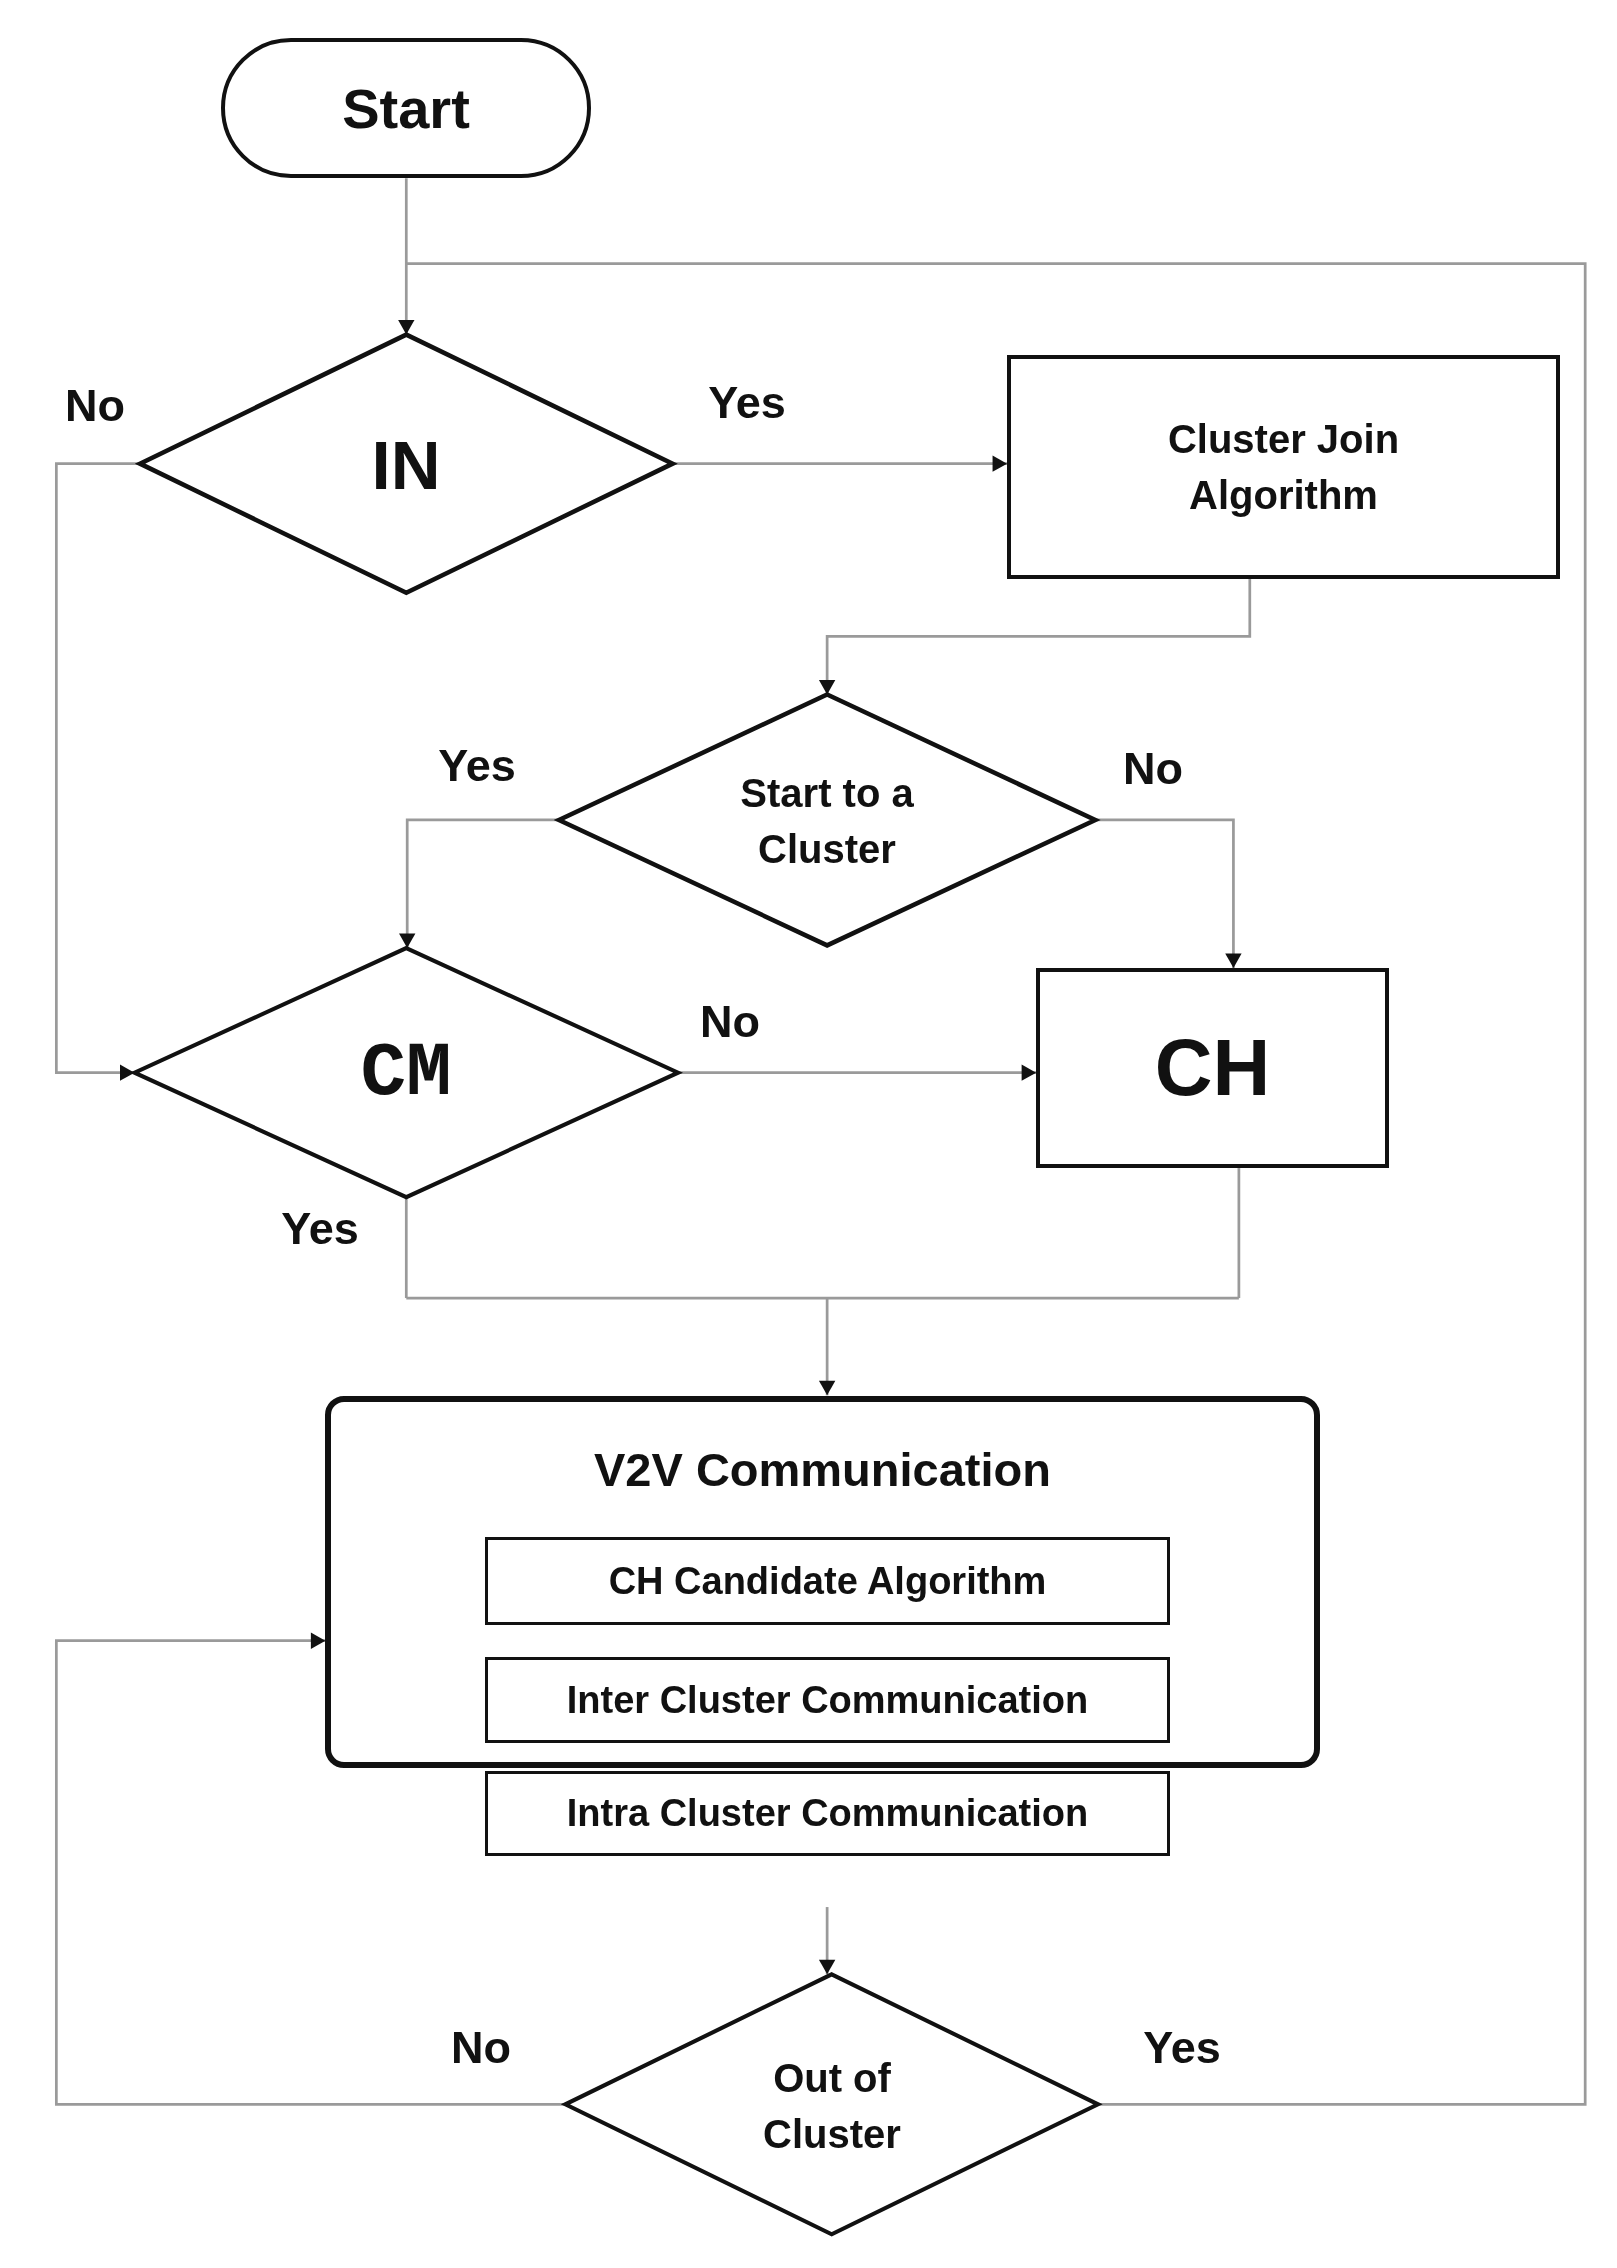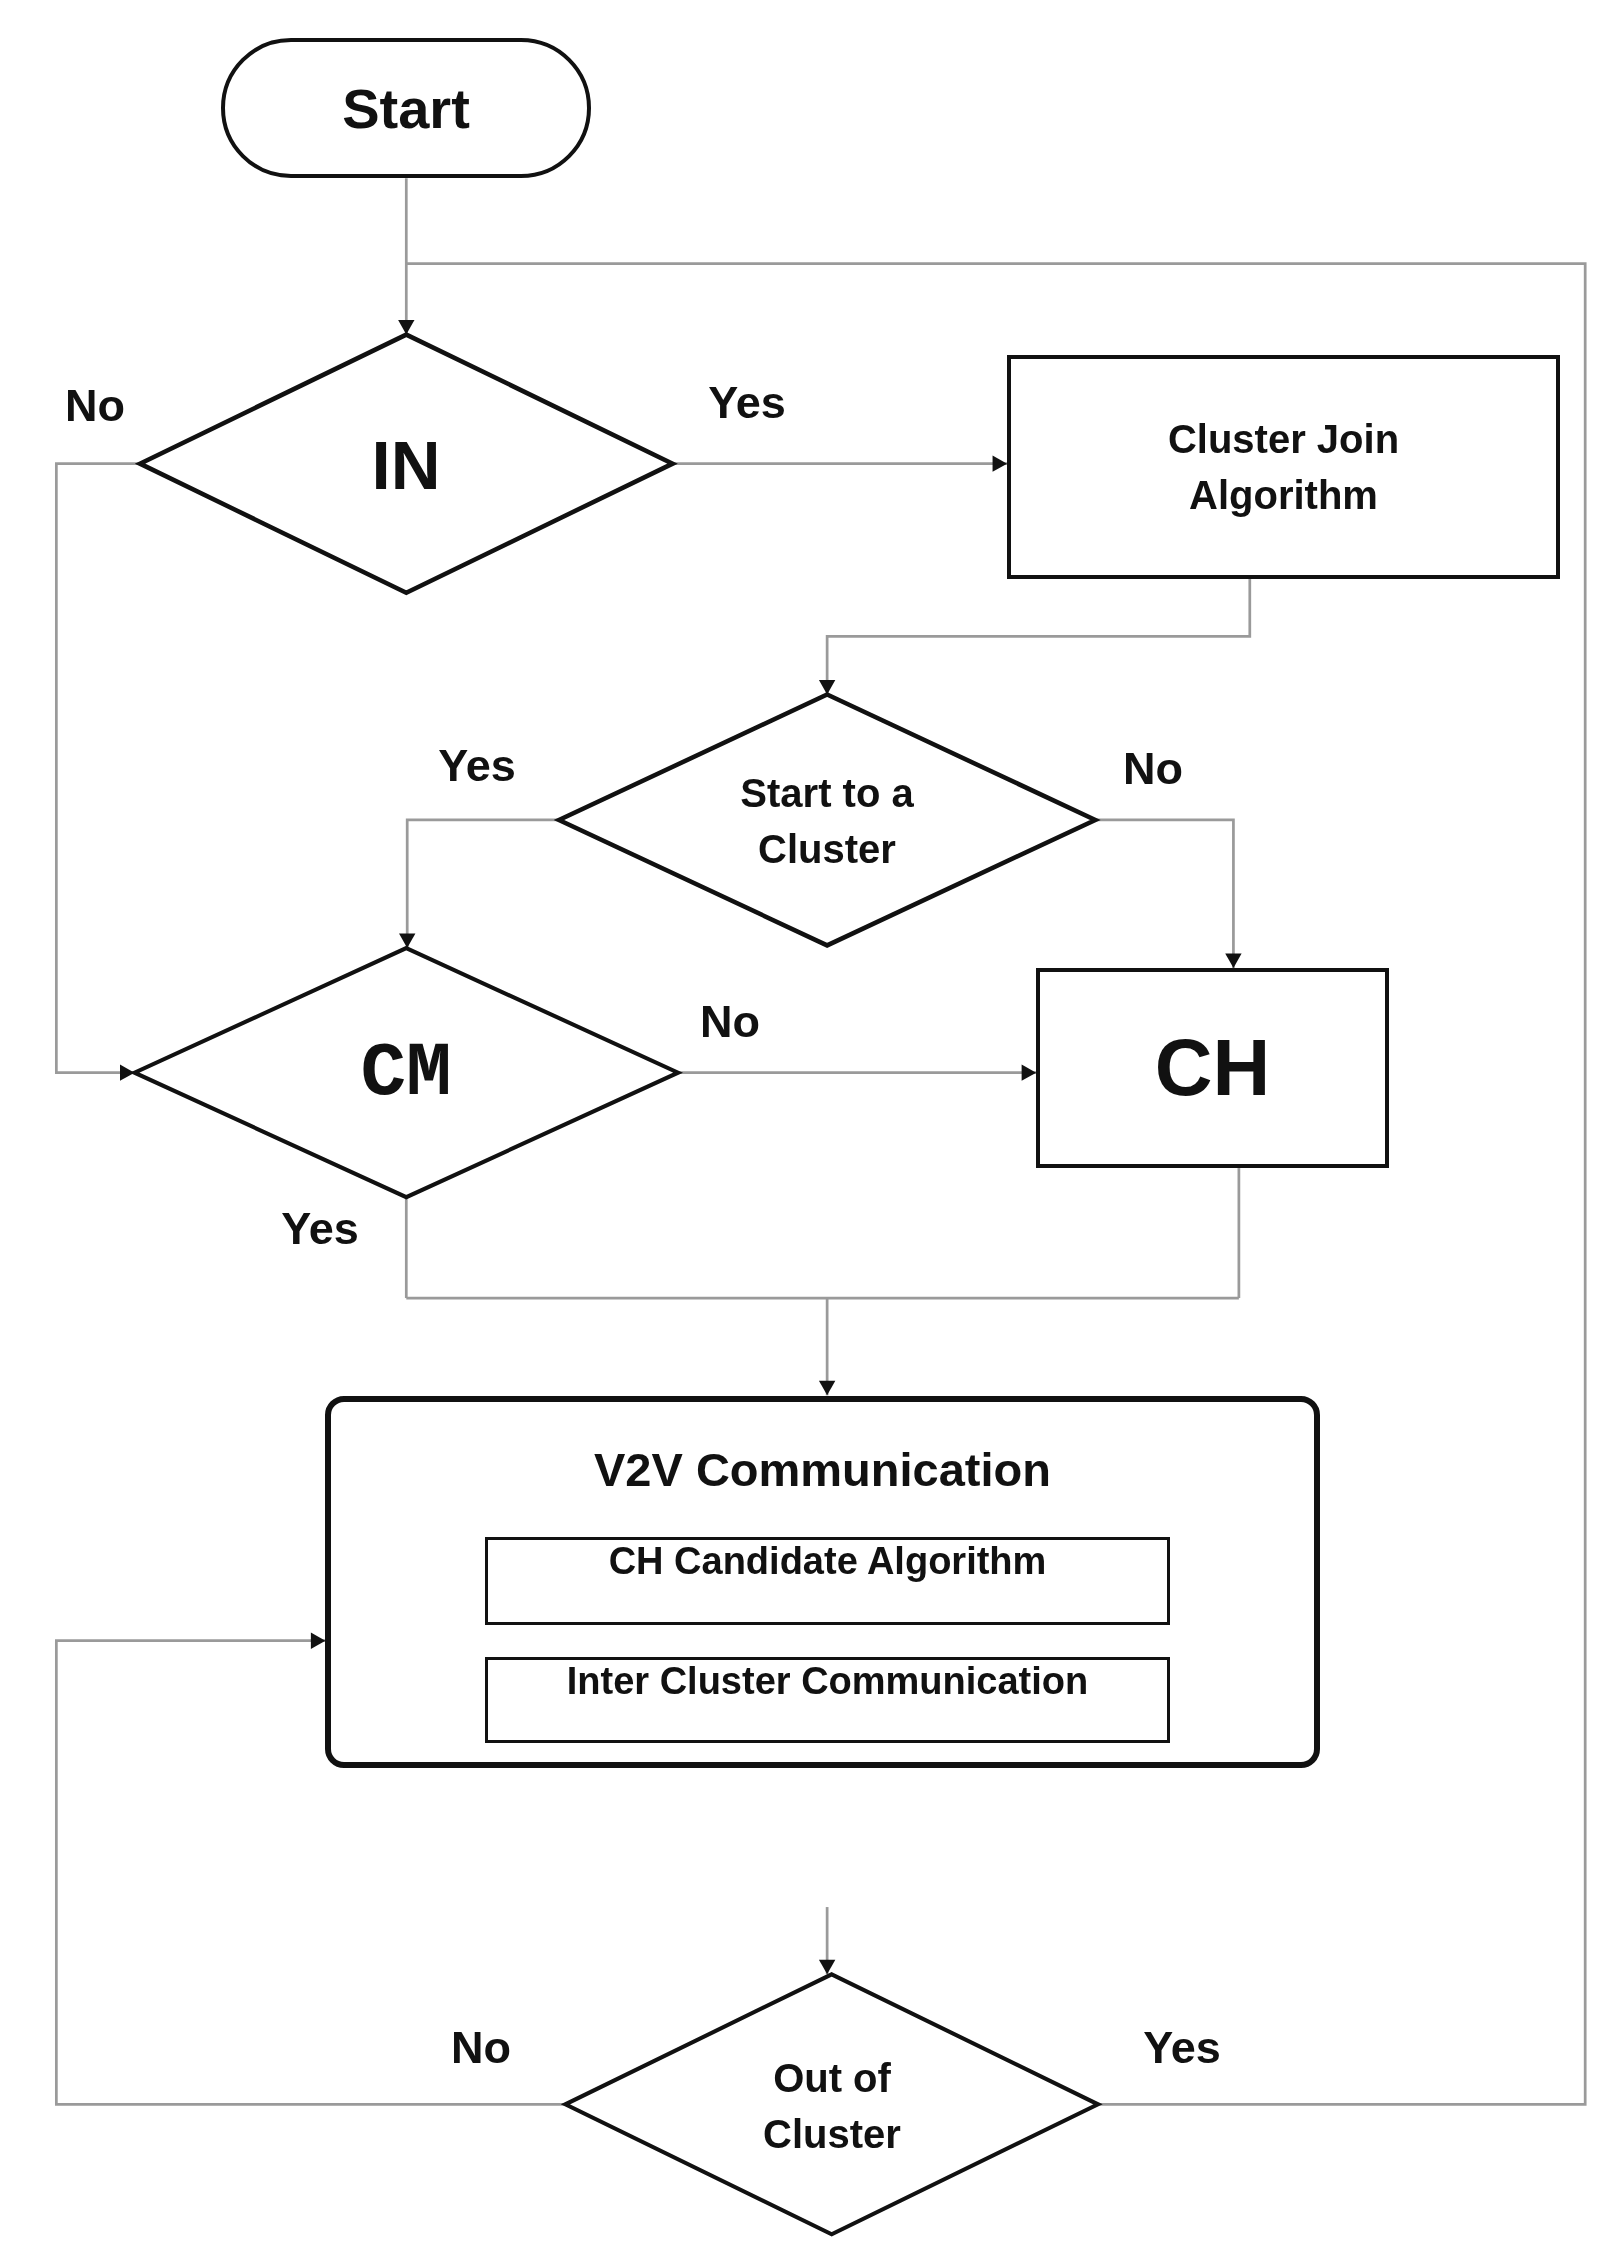--- a/index.html
+++ b/index.html
@@ -86,21 +86,21 @@
     font-weight: bold;
   }
   .v2v-step {
     position: absolute;
     box-sizing: border-box;
     left: 154px;
     width: 685px;
     border: 3.6px solid #111111;
     background: #ffffff;
     display: flex;
-    align-items: flex-start;
+    align-items: center;
     justify-content: center;
     font-size: 38px;
     font-weight: bold;
     white-space: nowrap;
   }
   .v2v-step-1 { top: 135px; height: 88px; }
   .v2v-step-2 { top: 255px; height: 86px; }
   .v2v-step-3 { top: 369px; height: 85px; }
   .diamond-label {
     position: absolute;
@@ -184,20 +184,23 @@
   </div>
 
   <div class="node node-v2v">
     <div class="v2v-title">V2V Communication</div>
     <div class="v2v-step v2v-step-1">
       <span>CH Candidate Algorithm</span>
     </div>
     <div class="v2v-step v2v-step-2">
       <span>Inter Cluster Communication</span>
     </div>
+    <div class="v2v-step v2v-step-3">
+      <span>Intra Cluster Communication</span>
+    </div>
   </div>
 
   <div class="diamond-label label-in">IN</div>
 
   <div class="diamond-label label-join">
     <div>Start to a</div>
     <div>Cluster</div>
   </div>
 
   <div class="diamond-label label-cm">CM</div>

